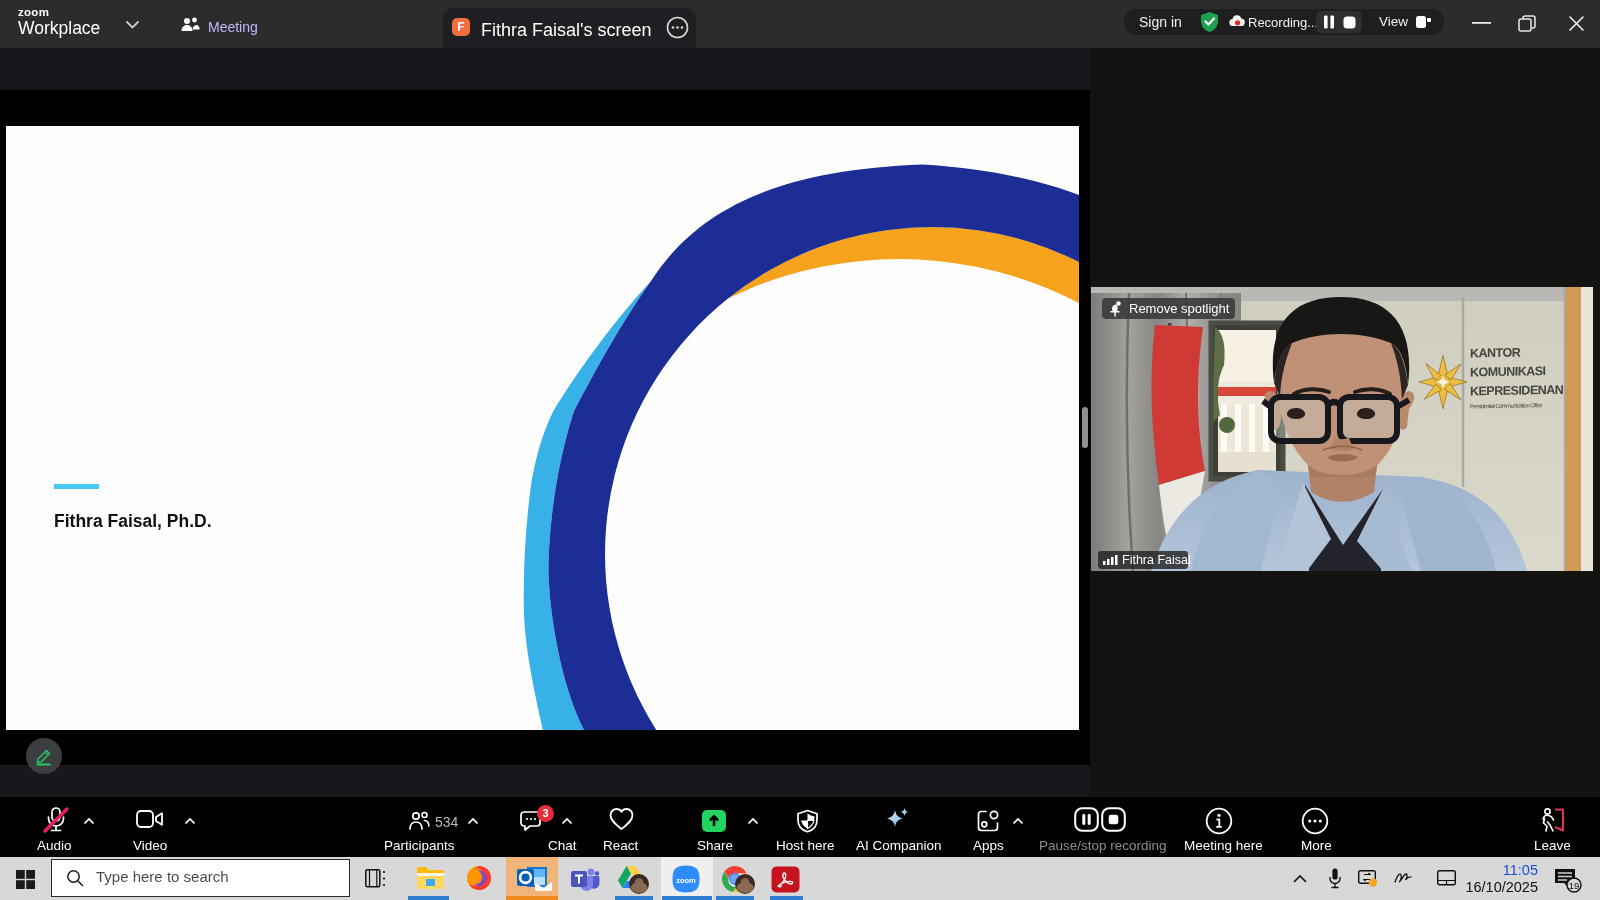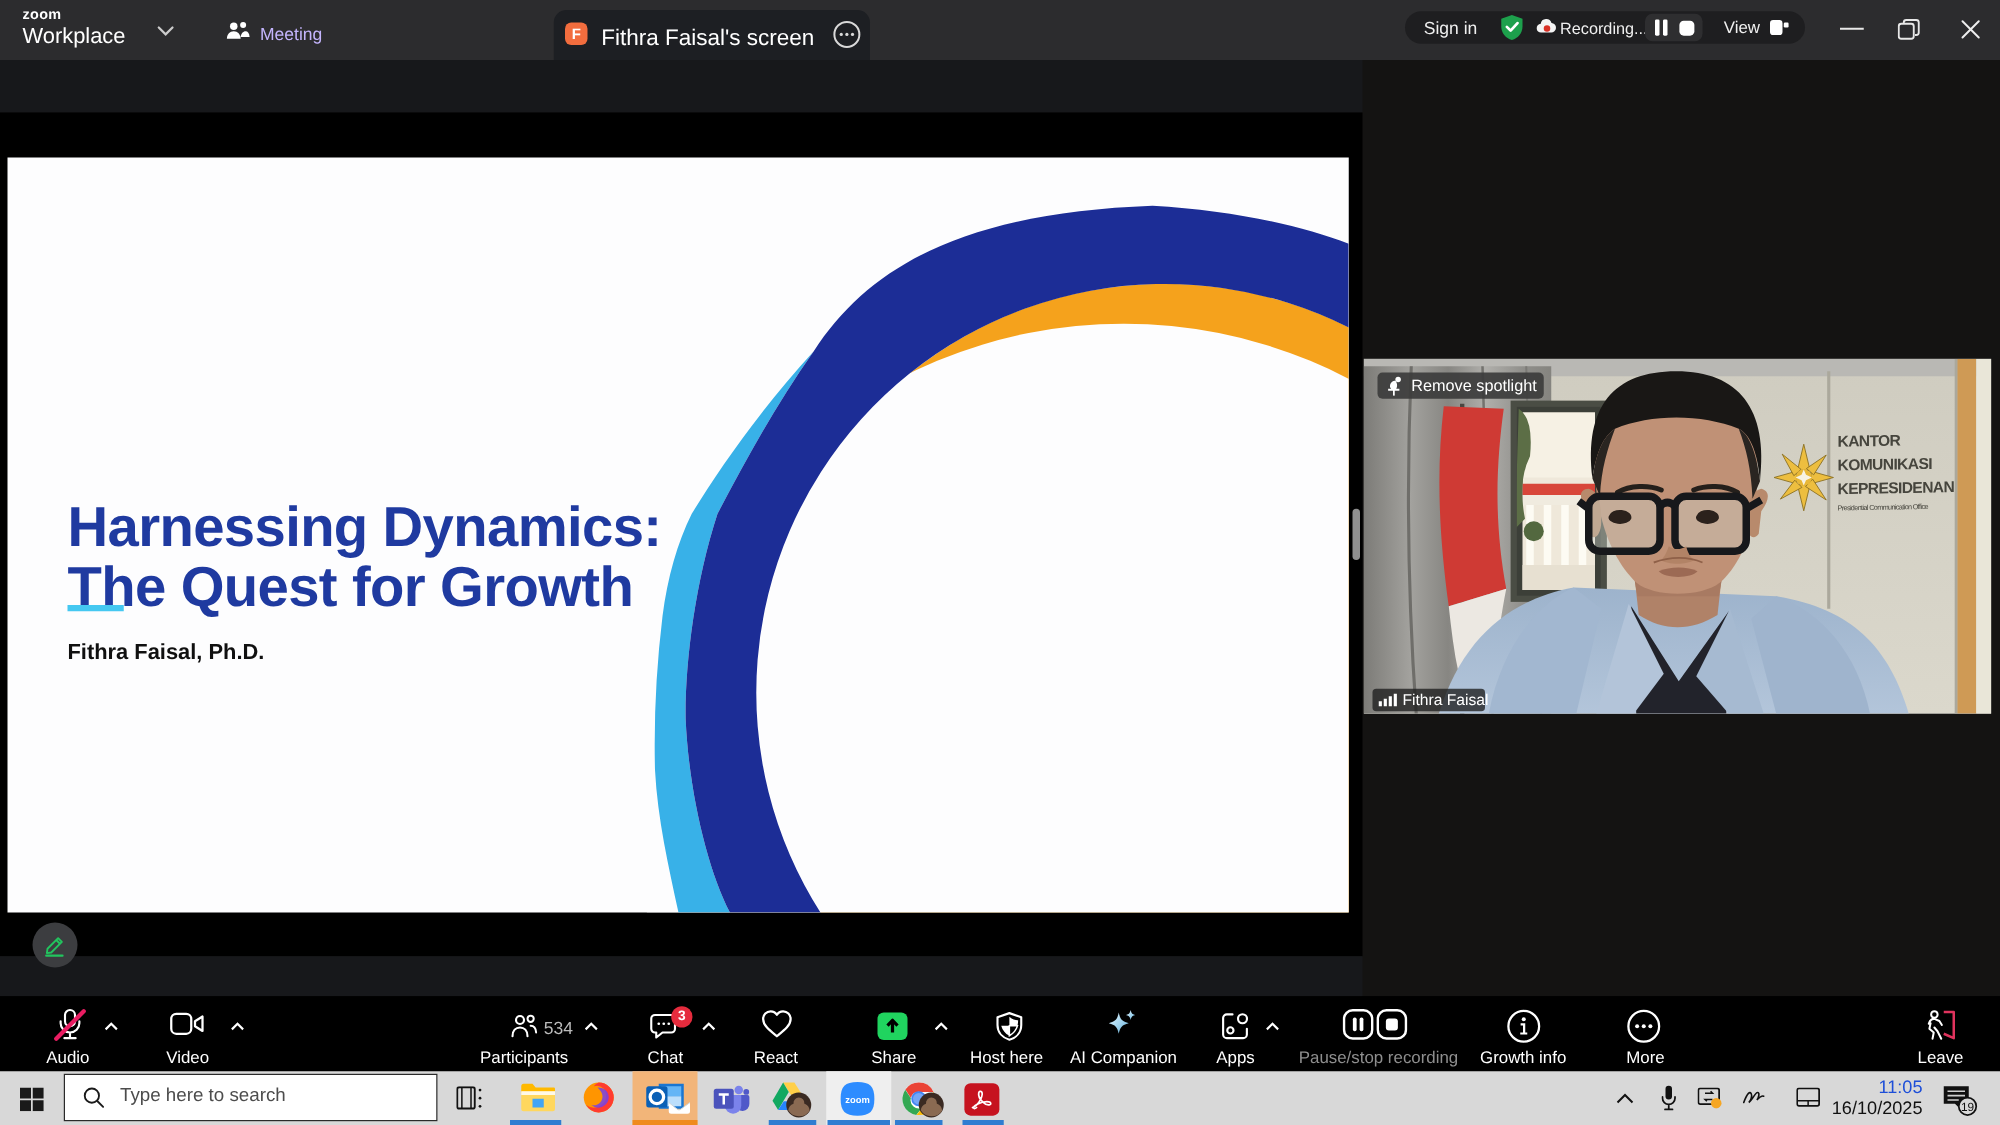--- a/index.html
+++ b/index.html
@@ -77,21 +77,20 @@
 <div class="abs" style="left:0;top:90px;width:1090px;height:675px;background:#000;"></div>
 <div class="abs" style="left:0;top:765px;width:1090px;height:32px;background:#17181b;"></div>
 
 <div class="abs" id="slide" style="left:6px;top:126px;width:1073px;height:604px;background:#fdfdfe;overflow:hidden;">
   <svg width="1073" height="604" viewBox="0 0 1073 604" style="position:absolute;left:0;top:0;">
     <circle cx="926" cy="428" r="327" fill="#F5A21C"></circle>
     <circle cx="893" cy="523" r="390" fill="#fdfdfe"></circle>
     <path fill="#38B1E8" d="M 537 605 C 529 568 520 529 518 490 C 517 449 519 408 524 367 C 528 336 536 308 547.4 285 C 567 253 600 204 645 155 C 616 196 591 241 568 285 C 550 340 542 405 542.5 449 C 545 507 560 570 578.5 605 Z"></path>
     <path fill="#1C2D96" d="M 578.5 605 C 560 570 545 507 542.5 449 C 542 405 550 340 568 285 C 591 241 616 196 645 155 C 691 84 770 44 916 38.5 C 979 42 1034 54 1073 69 L 1073 136 A 327 327 0 0 0 651 605 Z"></path>
   </svg>
-  <div class="abs" style="left:48px;top:272px;width:600px;color:#1F3AA0;font-size:45px;font-weight:bold;line-height:48px;letter-spacing:-.5px;">Harnessing Dynamics:<br>The Quest for Growth</div>
   <div class="abs" style="left:48px;top:358px;width:45px;height:4.5px;background:#45C8F1;"></div>
   <div class="abs" style="left:48px;top:383px;color:#101010;font-size:17.5px;font-weight:bold;"> </div>
   <div class="abs" style="left:48px;top:385px;color:#101010;font-size:17.5px;font-weight:bold;">Fithra Faisal, Ph.D.</div>
 </div>
 
 <div class="abs" style="left:26px;top:738px;width:36px;height:36px;border-radius:50%;background:#3c3d40;"></div>
 <svg class="abs" style="left:34px;top:746px;" width="20" height="20" viewBox="0 0 20 20">
   <path d="M4 13 L12.5 4.5 L15.5 7.5 L7 16 L3.5 16.5 Z M11 6 L14 9" stroke="#22c55e" stroke-width="1.5" fill="none" stroke-linejoin="round"></path>
   <path d="M3 18.5 H16" stroke="#22c55e" stroke-width="1.8" stroke-linecap="round"></path>
 </svg>
@@ -263,21 +262,21 @@
   <svg class="abs" style="left:520px;top:12px;" width="24" height="24" viewBox="0 0 24 24">
     <path d="M4 3 h13 a3 3 0 0 1 3 3 v8 a3 3 0 0 1 -3 3 h-7 l-5 4 v-4 h-1 a3 3 0 0 1 -3 -3 v-8 a3 3 0 0 1 3 -3 z" stroke="#fff" stroke-width="1.7" fill="none" stroke-linejoin="round"></path>
     <circle cx="7" cy="10" r="1.1" fill="#fff"></circle>
       <circle cx="11" cy="10" r="1.1" fill="#fff"></circle>
       <circle cx="15" cy="10" r="1.1" fill="#fff"></circle>
   </svg>
   <div class="abs" style="left:537px;top:8px;width:17px;height:17px;border-radius:50%;background:#e52b3d;font-size:11px;font-weight:bold;text-align:center;line-height:17px;">3</div>
   <svg class="abs" style="left:561px;top:20px;" width="12" height="8" viewBox="0 0 12 8">
       <path d="M1.5 6.5 L6 2 L10.5 6.5" stroke="#fff" stroke-width="1.7" fill="none"></path>
     </svg>
-  <div class="abs" style="left:518px;top:41px;">Chat</div>
+  <div class="abs" style="left:548px;top:41px;">Chat</div>
 
   <svg class="abs" style="left:608px;top:9px;" width="27" height="26" viewBox="0 0 27 26">
     <path d="M13.5 23 C8 18.5 2.5 14.5 2.5 9.2 C2.5 5.6 5.2 3 8.5 3 C10.6 3 12.5 4.1 13.5 5.8 C14.5 4.1 16.4 3 18.5 3 C21.8 3 24.5 5.6 24.5 9.2 C24.5 14.5 19 18.5 13.5 23 Z" stroke="#fff" stroke-width="1.8" fill="none" stroke-linejoin="round"></path>
   </svg>
   <div class="abs" style="left:603px;top:41px;">React</div>
 
   <div class="abs" style="left:702px;top:13px;width:24px;height:22px;background:#20d45f;border-radius:5px;"></div>
   <svg class="abs" style="left:706px;top:16px;" width="16" height="16" viewBox="0 0 16 16">
     <path d="M8 13 V4 M4 7.5 L8 3.2 L12 7.5" stroke="#000" stroke-width="2.6" fill="none" stroke-linejoin="round"></path>
   </svg>
@@ -326,21 +325,21 @@
     <rect x="1.2" y="1.2" width="22.6" height="22.6" rx="7" stroke="#fff" stroke-width="2" fill="none"></rect>
     <rect x="7.7" y="7.7" width="9.6" height="9.6" rx="2.4" fill="#fff"></rect>
   </svg>
   <div class="abs" style="left:1039px;top:41px;color:#8e8e8e;">Pause/stop recording</div>
 
   <svg class="abs" style="left:1205px;top:10px;" width="28" height="28" viewBox="0 0 28 28">
     <circle cx="14" cy="14" r="12.3" stroke="#fff" stroke-width="1.8" fill="none"></circle>
     <circle cx="14" cy="8.3" r="1.6" fill="#fff"></circle>
     <path d="M11.5 12.5 h2.8 V19.5 M11.2 19.8 h5.6" stroke="#fff" stroke-width="1.8" fill="none"></path>
   </svg>
-  <div class="abs" style="left:1184px;top:41px;">Growth info</div>
+  <div class="abs" style="left:1184px;top:41px;">Meeting here</div>
 
   <svg class="abs" style="left:1301px;top:10px;" width="28" height="28" viewBox="0 0 28 28">
     <circle cx="14" cy="14" r="12.3" stroke="#fff" stroke-width="1.8" fill="none"></circle>
     <circle cx="8.7" cy="14" r="1.6" fill="#fff"></circle>
       <circle cx="14" cy="14" r="1.6" fill="#fff"></circle>
       <circle cx="19.3" cy="14" r="1.6" fill="#fff"></circle>
   </svg>
   <div class="abs" style="left:1301px;top:41px;">More</div>
 
   <svg class="abs" style="left:1538px;top:9px;" width="28" height="28" viewBox="0 0 28 28">

